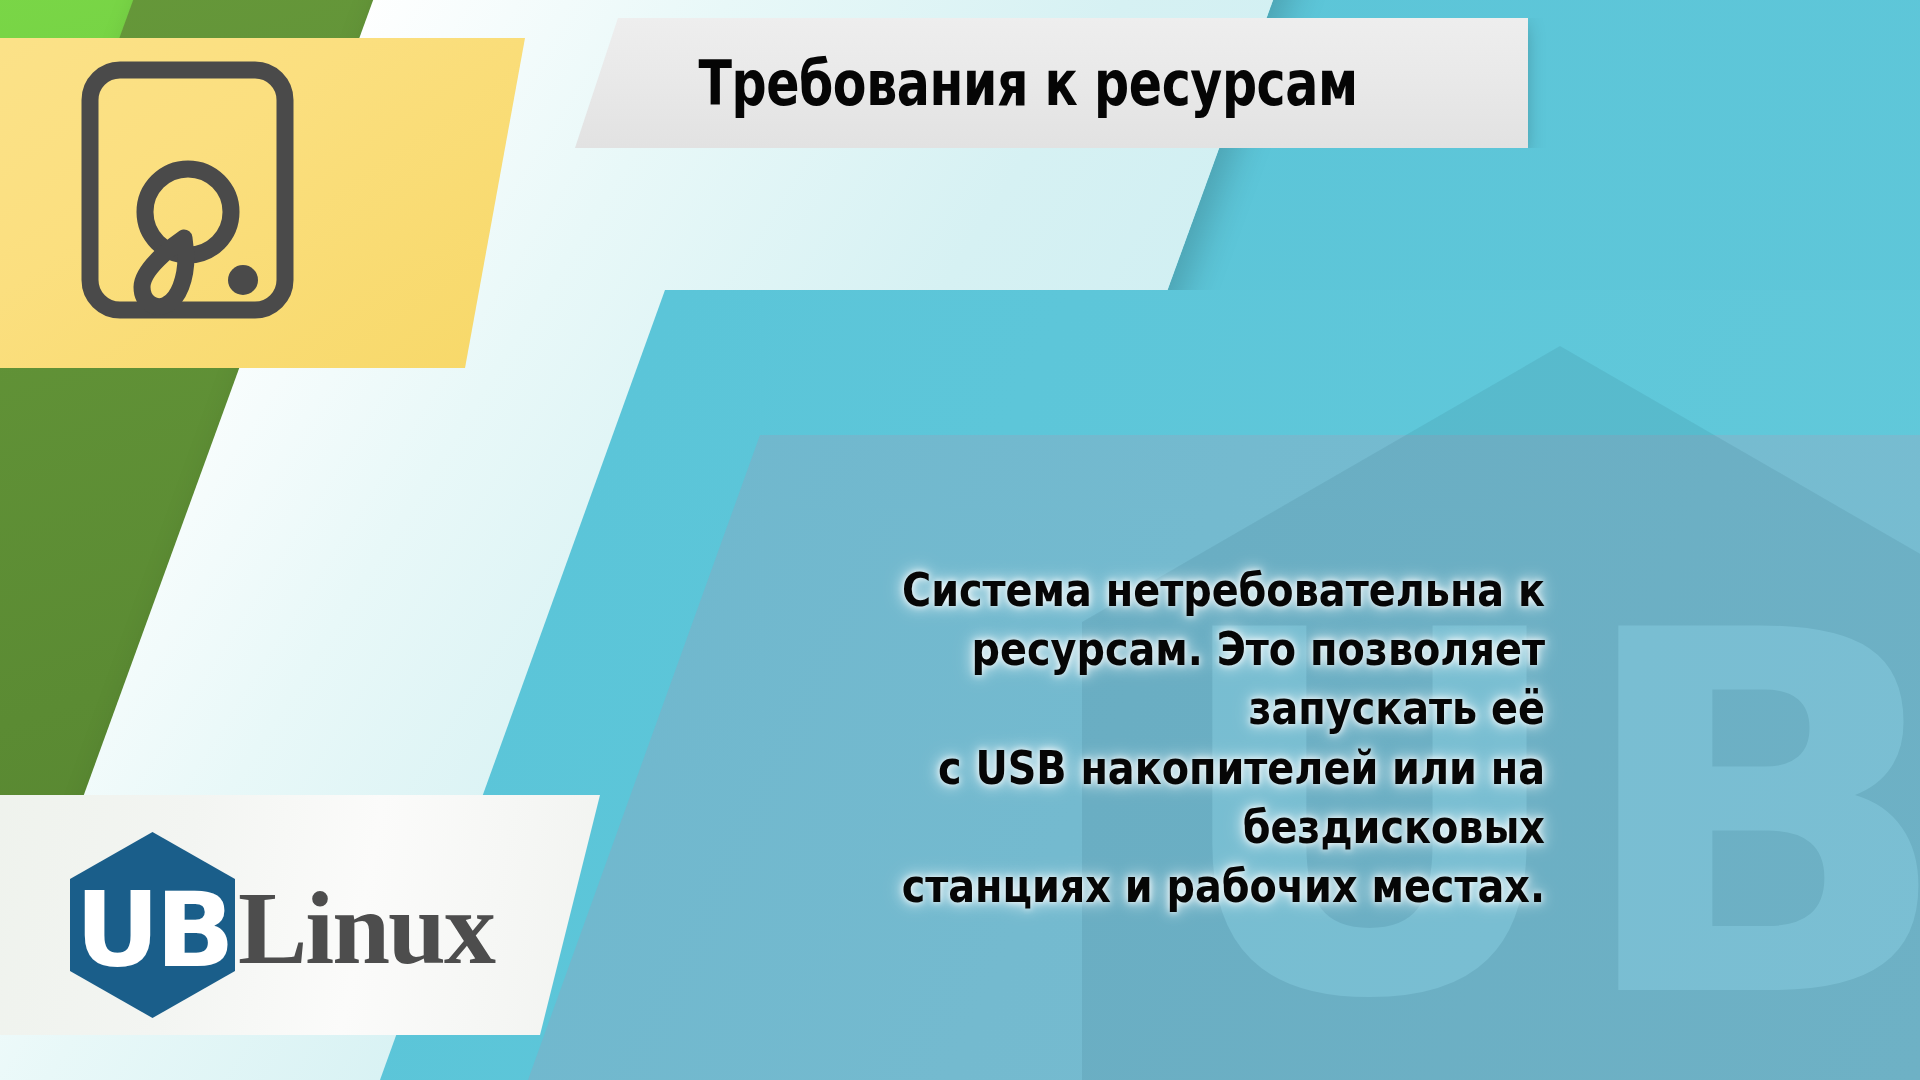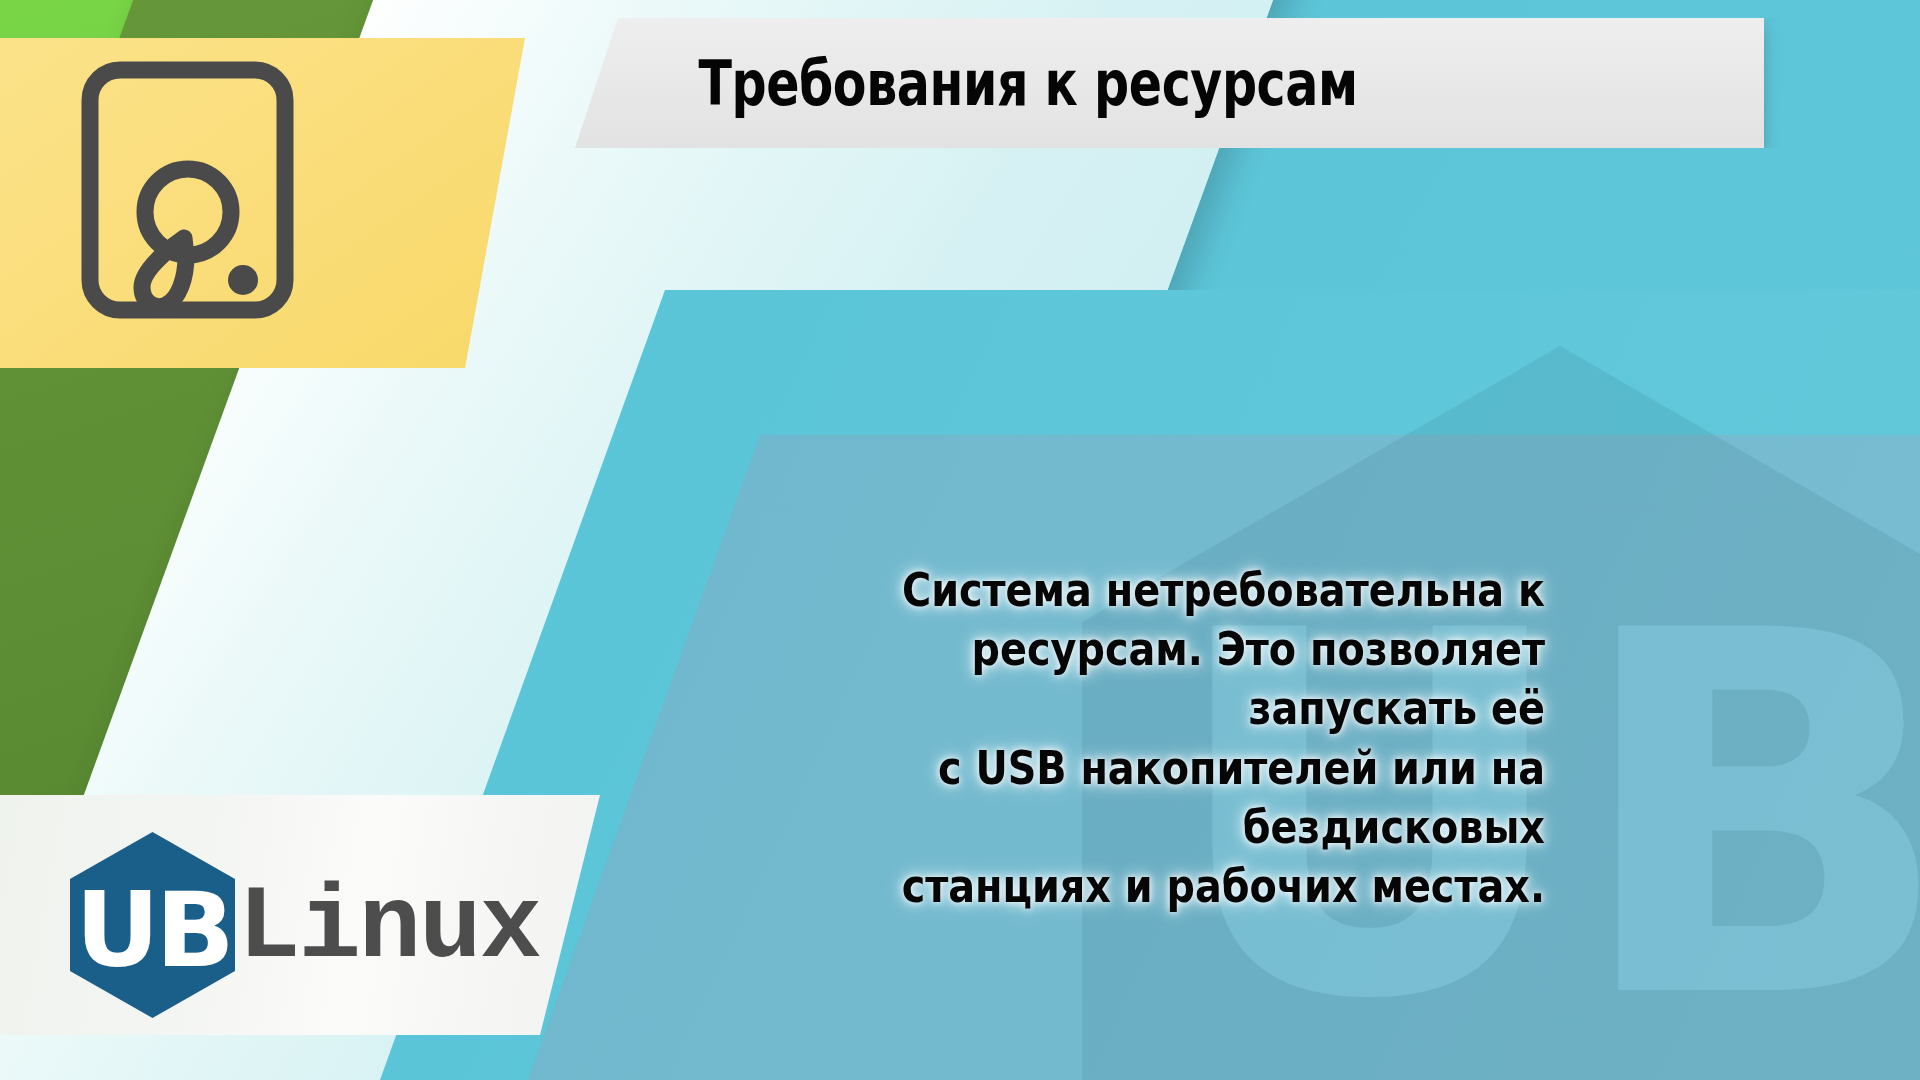--- a/index.html
+++ b/index.html
@@ -83,21 +83,21 @@
   .watermark {
     left: 1050px; top: 330px; width: 1020px; height: 860px;
     opacity: 0.10;
   }
   .watermark svg { display: block; width: 100%; height: 100%; }
 
   
   .title-bar {
     position: absolute;
     left: 0; top: 18px;
-    width: 1764px; height: 130px;
+    width: 1528px; height: 130px;
     background: linear-gradient(180deg, #eeeeee 0%, #e9e9e9 45%, #e2e2e2 100%);
     clip-path: polygon(618px 0px, 1920px 0px, 1920px 130px, 575px 130px);
     filter: drop-shadow(-4px 7px 10px rgba(0,0,0,0.30));
     display: flex;
     align-items: center;
   }
   .title-text {
     position: absolute;
     left: 0; top: 0;
     width: 1880px; height: 130px;
@@ -163,21 +163,21 @@
   .logo-wrap {
     position: absolute;
     left: 65px; top: 830px;
     display: flex;
     align-items: center;
     gap: 4px;
   }
   .logo-hex { width: 175px; height: 190px; }
   .logo-hex svg { display: block; width: 100%; height: 100%; }
   .logo-word {
-    font-family: Liberation Mono, monospace;
+    font-family: Liberation Serif, serif;
     font-weight: bold;
     font-size: 104px;
     color: #4d4d4d;
     letter-spacing: -2px;
     line-height: 1;
     margin-left: -6px;
     margin-top: 6px;
   }
 </style>
 </head>

